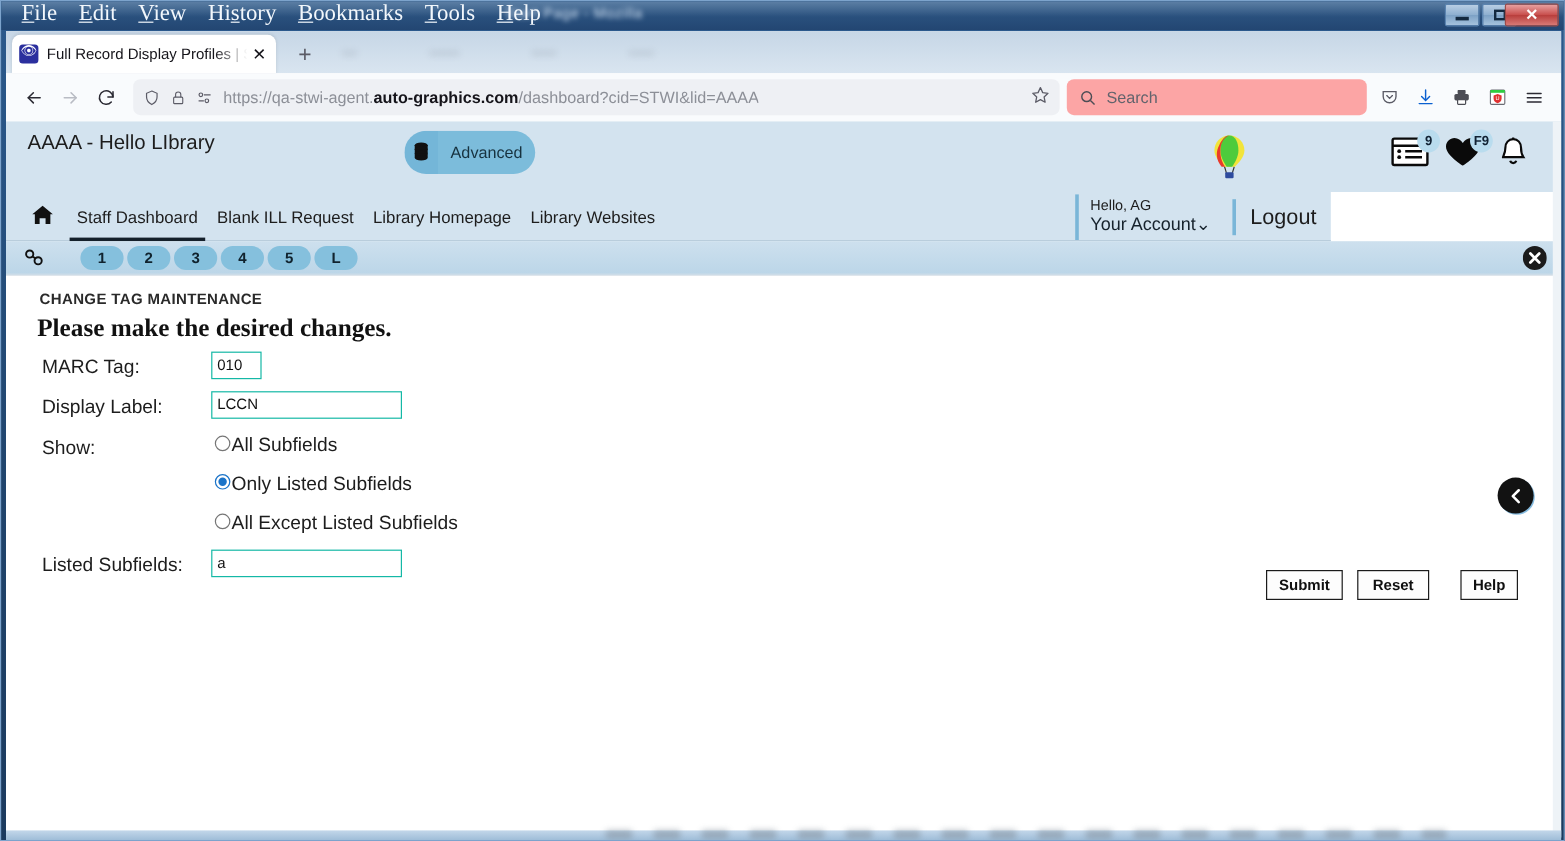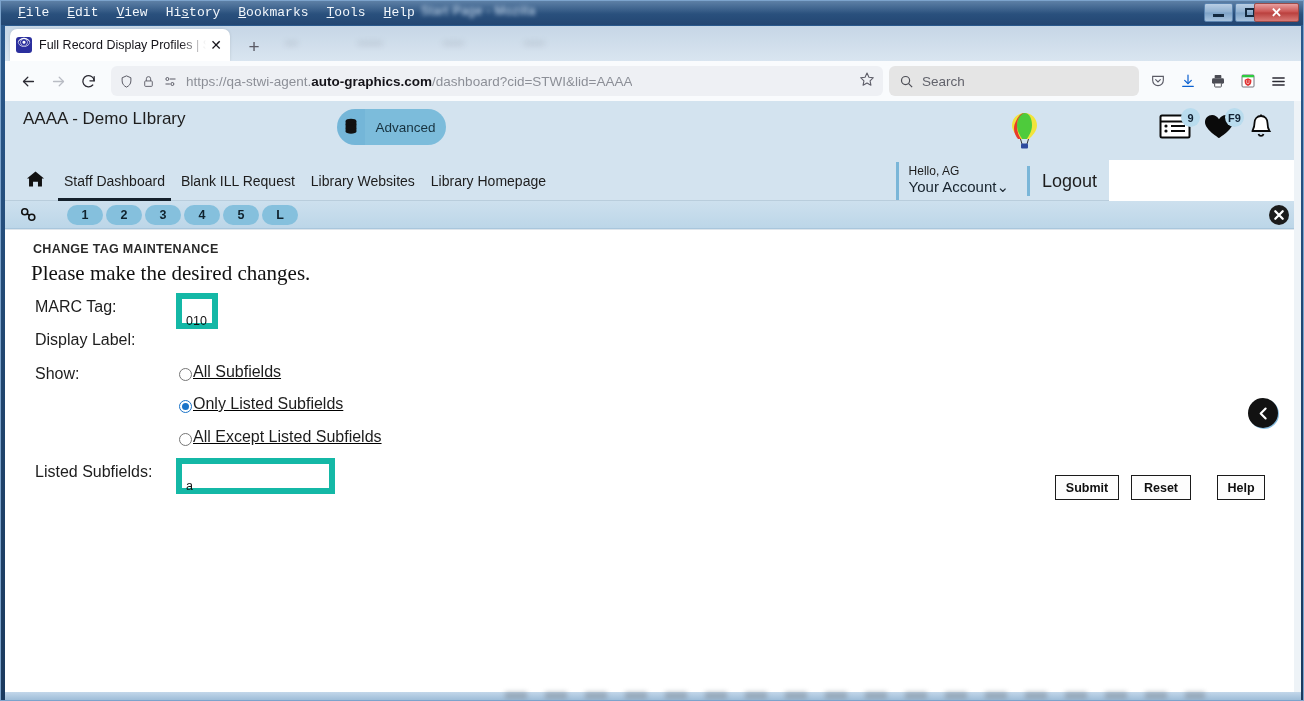--- a/index.html
+++ b/index.html
@@ -55,22 +55,22 @@
   .mindash { width: 11px; height: 3px; background: #13293f; margin-top:5px;}
   .maxsq { width: 10px; height: 9px; border: 2px solid #13293f; }
 
   
   #menubar {
     position: absolute; left: 0; top: 1px; height: 20px;
     display: flex; align-items: center; padding-left: 8px;
     background: transparent;
   }
   .menuitem {
-    color: #f2f7fc; font-size: 13px; padding: 0 9px; cursor: default;
-    font-family: Liberation Mono, monospace;
+    color: #f2f7fc; font-size: 19px; padding: 0 9px; cursor: default;
+    font-family: Liberation Serif, serif;
   }
   .menuitem u { text-decoration: underline; }
 
   
   #chrome {
     position: absolute; left: 4px; top: 25px;
     width: 1296px; height: 672px;
     background: #f9fbfd;
     overflow: hidden;
   }
@@ -129,21 +129,21 @@
     flex: 1 1 auto; height: 30px; margin: 0 6px 0 8px;
     background: #eef0f4; border-radius: 6px;
     display: flex; align-items: center; padding: 0 8px;
     min-width: 0;
   }
   .urlicon { margin-right: 8px; color: #5b5b66; display:flex; align-items:center; }
   #urltext { font-size: 13.5px; color: #8c8f97; white-space: nowrap; overflow: hidden; }
   #urltext b { color: #15141a; font-weight: 600; }
   #star { margin-left: auto; color: #5b5b66; padding-left: 8px;}
   #searchbar {
-    width: 250px; height: 30px; background: #e5e5e5; border-radius: 6px;
+    width: 250px; height: 30px; background: #fca5a5; border-radius: 6px;
     display: flex; align-items: center; padding: 0 10px; flex: 0 0 auto;
     margin-right: 4px;
     text-align: center;
   }
   #searchbar span.ph { font-size: 13.5px; color: #62636c; margin-left: 8px; }
 
   
   #page {
     position: absolute; left: 0; top: 75px; width: 1296px; height: 597px;
     background: #ffffff; overflow: hidden;
@@ -242,29 +242,29 @@
     position: relative; width: 1296px; height: 468px; background: #fff;
     border-top: 1px solid #dfe6ec;
   }
   #sect-title {
     position: absolute; left: 28px; top: 12px;
     font-size: 12.5px; font-weight: bold; color: #2a2a2a; letter-spacing: .3px;
   }
   #instr {
     position: absolute; left: 26px; top: 31px;
     font-family: "Liberation Serif", serif;
-    font-size: 21px; font-weight: normal; color: #111;
+    font-size: 21px; font-weight: bold; color: #111;
   }
   .flabel { position: absolute; font-size: 16px; color: #1d1d1d; }
   .finput {
-    position: absolute; border: 6px solid #14b8a6; background: #fff;
+    position: absolute; border: 1px solid #14b8a6; background: #fff;
     font-family: "Liberation Sans", sans-serif; font-size: 12.5px;
-    color: #111; padding: 12px 4px; height: 23px; line-height: 21px;
-  }
-  .radio-line { position: absolute; display: flex; align-items: flex-end; text-decoration: underline; }
+    color: #111; padding: 0 4px; height: 23px; line-height: 21px;
+  }
+  .radio-line { position: absolute; display: flex; align-items: flex-start; }
   .radio {
     width: 13px; height: 13px; border-radius: 50%;
     border: 1px solid #767676; background: #fff; flex: 0 0 auto;
     display: flex; align-items: center; justify-content: center;
   }
   .radio.checked { border-color: #1a73c8; background: #fff; }
   .radio.checked::after {
     content: ""; width: 7px; height: 7px; border-radius: 50%; background: #1a73c8;
   }
   .radio-label { font-size: 16px; color: #1d1d1d; margin-left: 1px; }
@@ -436,21 +436,21 @@
             <line x1="4" y1="7" x2="20" y2="7"></line>
             <line x1="4" y1="12" x2="20" y2="12"></line>
             <line x1="4" y1="17" x2="20" y2="17"></line>
           </svg>
       </div>
     </div>
 
     <div id="page">
 
       <div id="app-header">
-        <div id="lib-name">AAAA - Demo LIbrary</div>
+        <div id="lib-name">AAAA - Hello LIbrary</div>
 
         <div id="searchgroup">
           <div id="db-icon">
             <svg width="16" height="18" viewBox="0 0 16 18" fill="#111">
                 <ellipse cx="8" cy="3" rx="5.4" ry="2.3"></ellipse>
                 <rect x="2.6" y="3" width="10.8" height="3.2"></rect>
                 <ellipse cx="8" cy="6.4" rx="5.4" ry="2.3"></ellipse>
                 <rect x="2.6" y="6.5" width="10.8" height="3.2"></rect>
                 <ellipse cx="8" cy="9.9" rx="5.4" ry="2.3"></ellipse>
                 <rect x="2.6" y="10" width="10.8" height="3.2"></rect>
@@ -501,22 +501,22 @@
 
       <div id="navrow">
         <div id="homeicon">
           <svg width="19" height="18" viewBox="0 0 20 18" fill="#111">
               <path d="M10 1L1 8.5h2.2V17h4.2v-5h5.2v5h4.2V8.5H19z"></path>
             </svg>
         </div>
         <div id="navlinks">
           <div class="navlink active">Staff Dashboard</div>
           <div class="navlink">Blank ILL Request</div>
+          <div class="navlink">Library Homepage</div>
           <div class="navlink">Library Websites</div>
-          <div class="navlink">Library Homepage</div>
         </div>
         <div id="account-block">
           <div id="hello">Hello, AG</div>
           <div id="youracct"><span>Your Account</span><span>⌄</span></div>
         </div>
         <div id="logout-block">
           <span id="logout">Logout</span>
         </div>
       </div>
 
@@ -545,20 +545,21 @@
       </div>
 
       <div id="body-area">
         <div id="sect-title">CHANGE TAG MAINTENANCE</div>
         <div id="instr">Please make the desired changes.</div>
 
         <div class="flabel" style="left:30px; top:68px;">MARC Tag:</div>
         <div class="finput" style="left:171px; top:63px; width:42px;">010</div>
 
         <div class="flabel" style="left:30px; top:101px;">Display Label:</div>
+        <div class="finput" style="left:171px; top:96px; width:159px;">LCCN</div>
 
         <div class="flabel" style="left:30px; top:135px;">Show:</div>
 
         <div class="radio-line" style="left:174px; top:133px;">
           <span class="radio"></span>
           <span class="radio-label">All Subfields</span>
         </div>
         <div class="radio-line" style="left:174px; top:165px;">
           <span class="radio checked"></span>
           <span class="radio-label">Only Listed Subfields</span>

